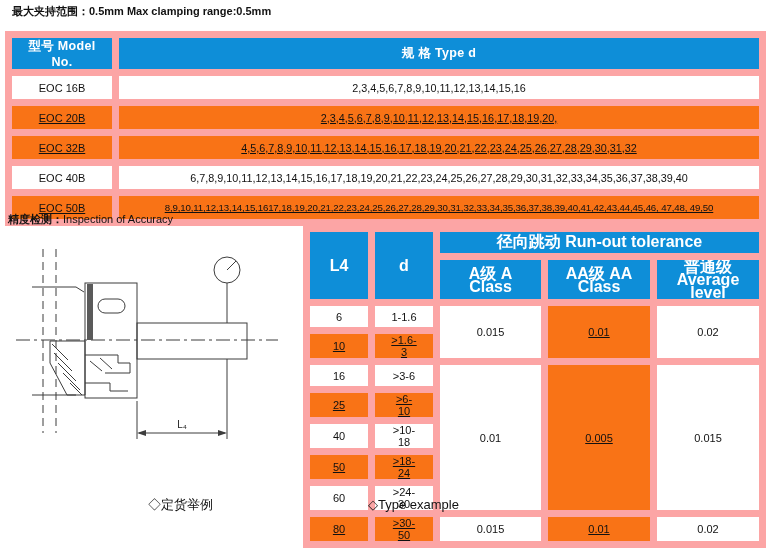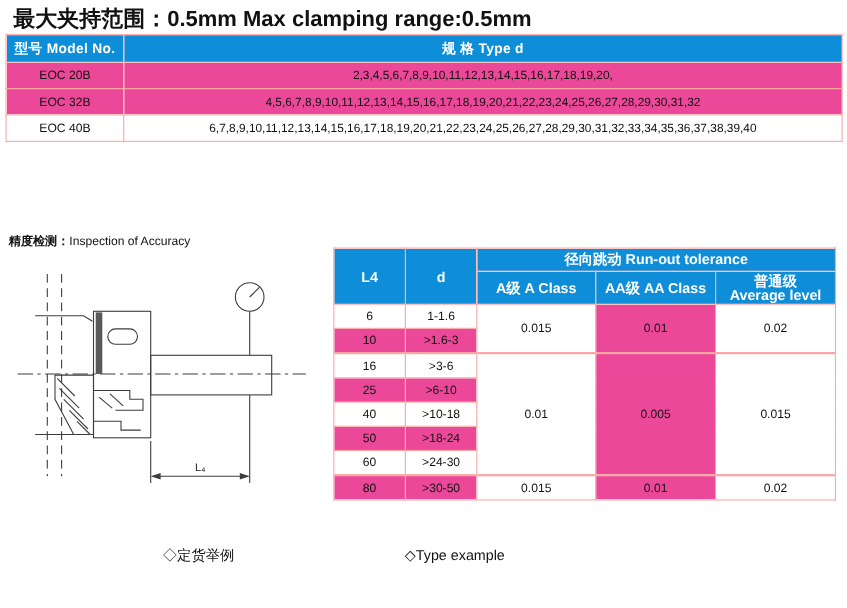--- a/index.html
+++ b/index.html
@@ -3,42 +3,42 @@
 <meta charset="utf-8">
 <style>
   html,body{margin:0;padding:0;}
   body{
     width:770px;height:553px;position:relative;background:#ffffff;
     font-family:"Liberation Sans", sans-serif;color:#111;overflow:hidden;
   }
   .abs{position:absolute;}
 
   
-  .page-title{left:12px;top:4px;font-size:20px;font-weight:bold;white-space:nowrap;}
+  .page-title{left:12px;top:4px;font-size:11px;font-weight:bold;white-space:nowrap;}
   .section-title{left:8px;top:212px;font-size:11px;white-space:nowrap;}
   .section-title .zh{font-weight:bold;}
   .section-title .en{font-weight:normal;}
 
   
   table{border-collapse:collapse;table-layout:fixed;}
-  th,td{border:1px solid #fca5a5;padding:0 6px;text-align:center;vertical-align:middle;overflow:hidden;}
+  th,td{border:7px solid #fca5a5;padding:0 16px;text-align:center;vertical-align:middle;overflow:hidden;}
   .blue{background:#0E8ED8;color:#ffffff;font-weight:bold;}
-  .cream{background:#ec4899;}
+  .cream{background:#f97316;text-decoration:underline;}
 
   
   #clamping-table{left:5px;top:31px;width:761px;}
   #clamping-table th{height:24px;font-size:12.5px;letter-spacing:.3px;}
   #clamping-table td{height:23px;}
   #clamping-table td.model{font-size:11px;}
   #clamping-table td.spec{font-size:10.8px;white-space:nowrap;}
   #clamping-table tr.tight td.spec{font-size:9.7px;letter-spacing:-0.15px;}
 
   
   #accuracy-table{left:303px;top:225px;width:456px;}
-  #accuracy-table th{font-size:13px;}
+  #accuracy-table th{font-size:16px;}
   #accuracy-table tr.h1 th{height:20px;}
   #accuracy-table tr.h2 th{height:29px;line-height:13px;}
   #accuracy-table td{height:21px;font-size:11px;}
   #accuracy-table tr.thick td{border-top-width:2px;}
 
   
   #diagram{left:10px;top:243px;}
   #diagram line,#diagram path,#diagram rect,#diagram circle,#diagram polyline{
     stroke:#3d3d3d;fill:none;stroke-width:1;}
   #diagram .fillDark{fill:#5a5a5a;stroke:none;}
@@ -58,31 +58,39 @@
 <table id="clamping-table" class="abs">
   <colgroup>
       <col style="width:107px">
       <col>
     </colgroup>
   <tbody>
       <tr>
     <th class="blue">型号 Model No.</th>
     <th class="blue">规 格 Type d</th>
   </tr>
+  <tr>
+    <td class="model">EOC 16B</td>
+    <td class="spec">2,3,4,5,6,7,8,9,10,11,12,13,14,15,16</td>
+  </tr>
   <tr class="cream">
     <td class="model">EOC 20B</td>
     <td class="spec">2,3,4,5,6,7,8,9,10,11,12,13,14,15,16,17,18,19,20,</td>
   </tr>
   <tr class="cream">
     <td class="model">EOC 32B</td>
     <td class="spec">4,5,6,7,8,9,10,11,12,13,14,15,16,17,18,19,20,21,22,23,24,25,26,27,28,29,30,31,32</td>
   </tr>
   <tr>
     <td class="model">EOC 40B</td>
     <td class="spec">6,7,8,9,10,11,12,13,14,15,16,17,18,19,20,21,22,23,24,25,26,27,28,29,30,31,32,33,34,35,36,37,38,39,40</td>
+  </tr>
+  <tr class="cream tight">
+    <td class="model">EOC 50B</td>
+    <td class="spec">8,9,10,11,12,13,14,15,1617,18,19,20,21,22,23,24,25,26,27,28,29,30,31,32,33,34,35,36,37,38,39,40,41,42,43,44,45,46, 47,48, 49,50</td>
   </tr>
 </tbody>
   </table>
 
 <div class="abs section-title"><span class="zh">精度检测：</span><span class="en">Inspection of Accuracy</span></div>
 
 <svg id="diagram" class="abs" width="292" height="218" viewBox="0 0 292 218">
 
   <line x1="33" y1="6" x2="33" y2="190" stroke-dasharray="8 5"></line>
   <line x1="46" y1="6" x2="46" y2="190" stroke-dasharray="8 5"></line>

